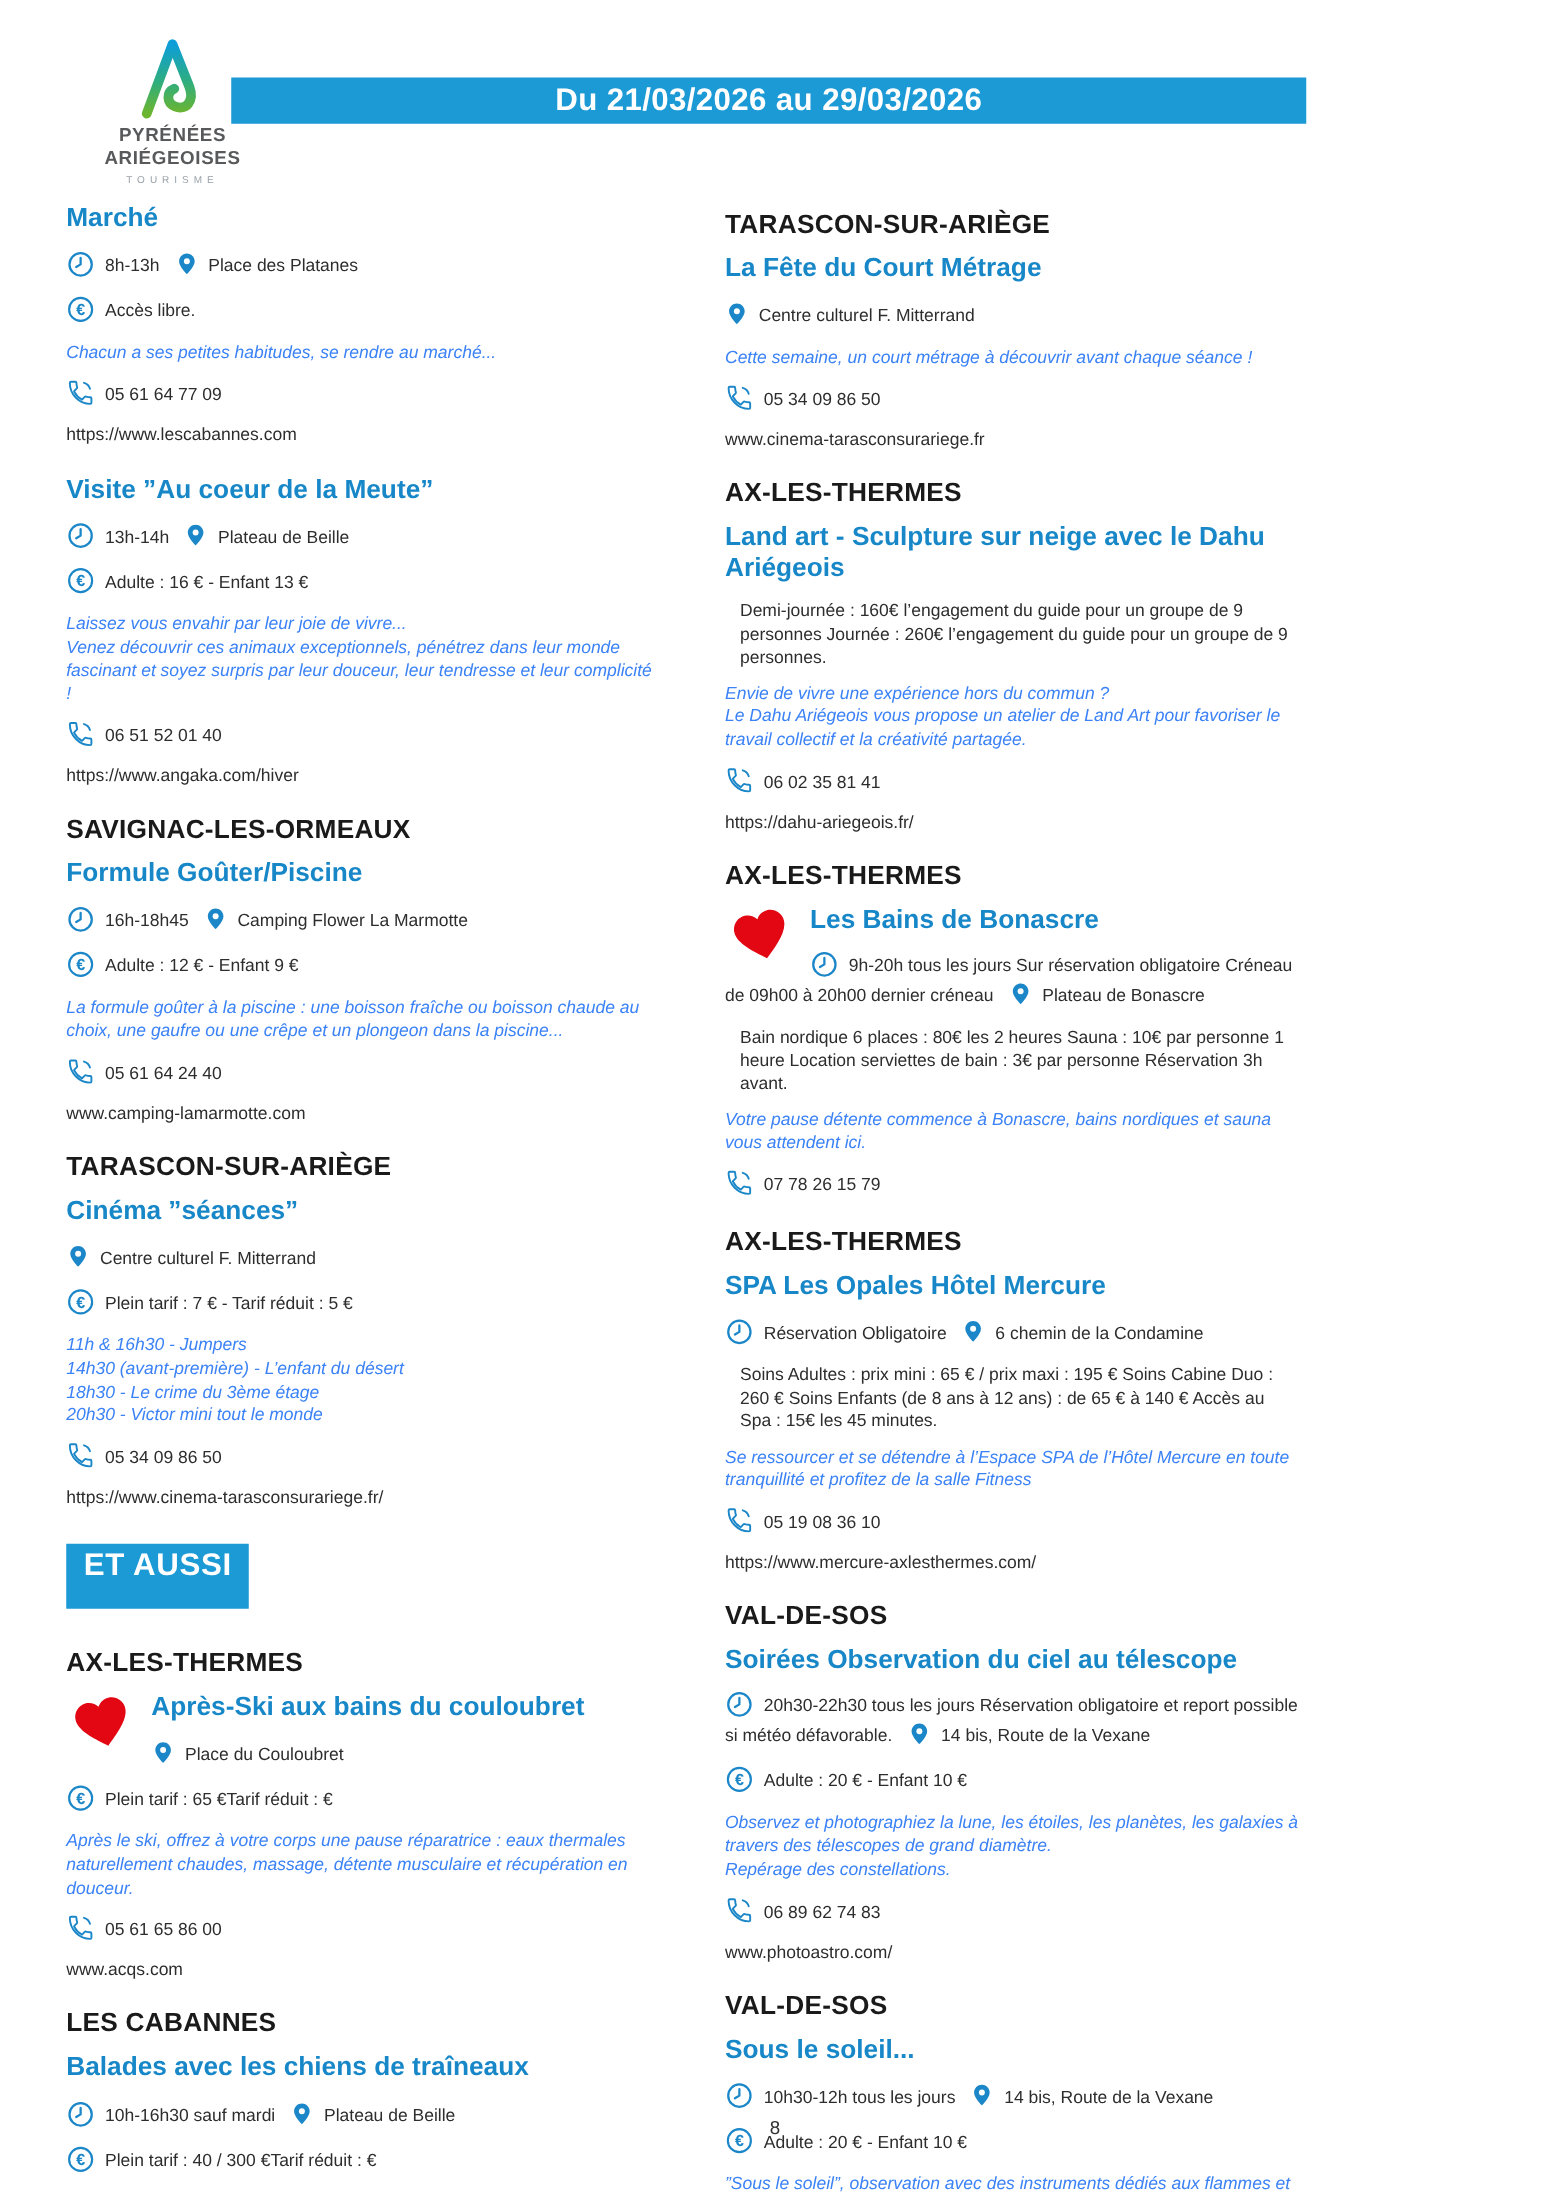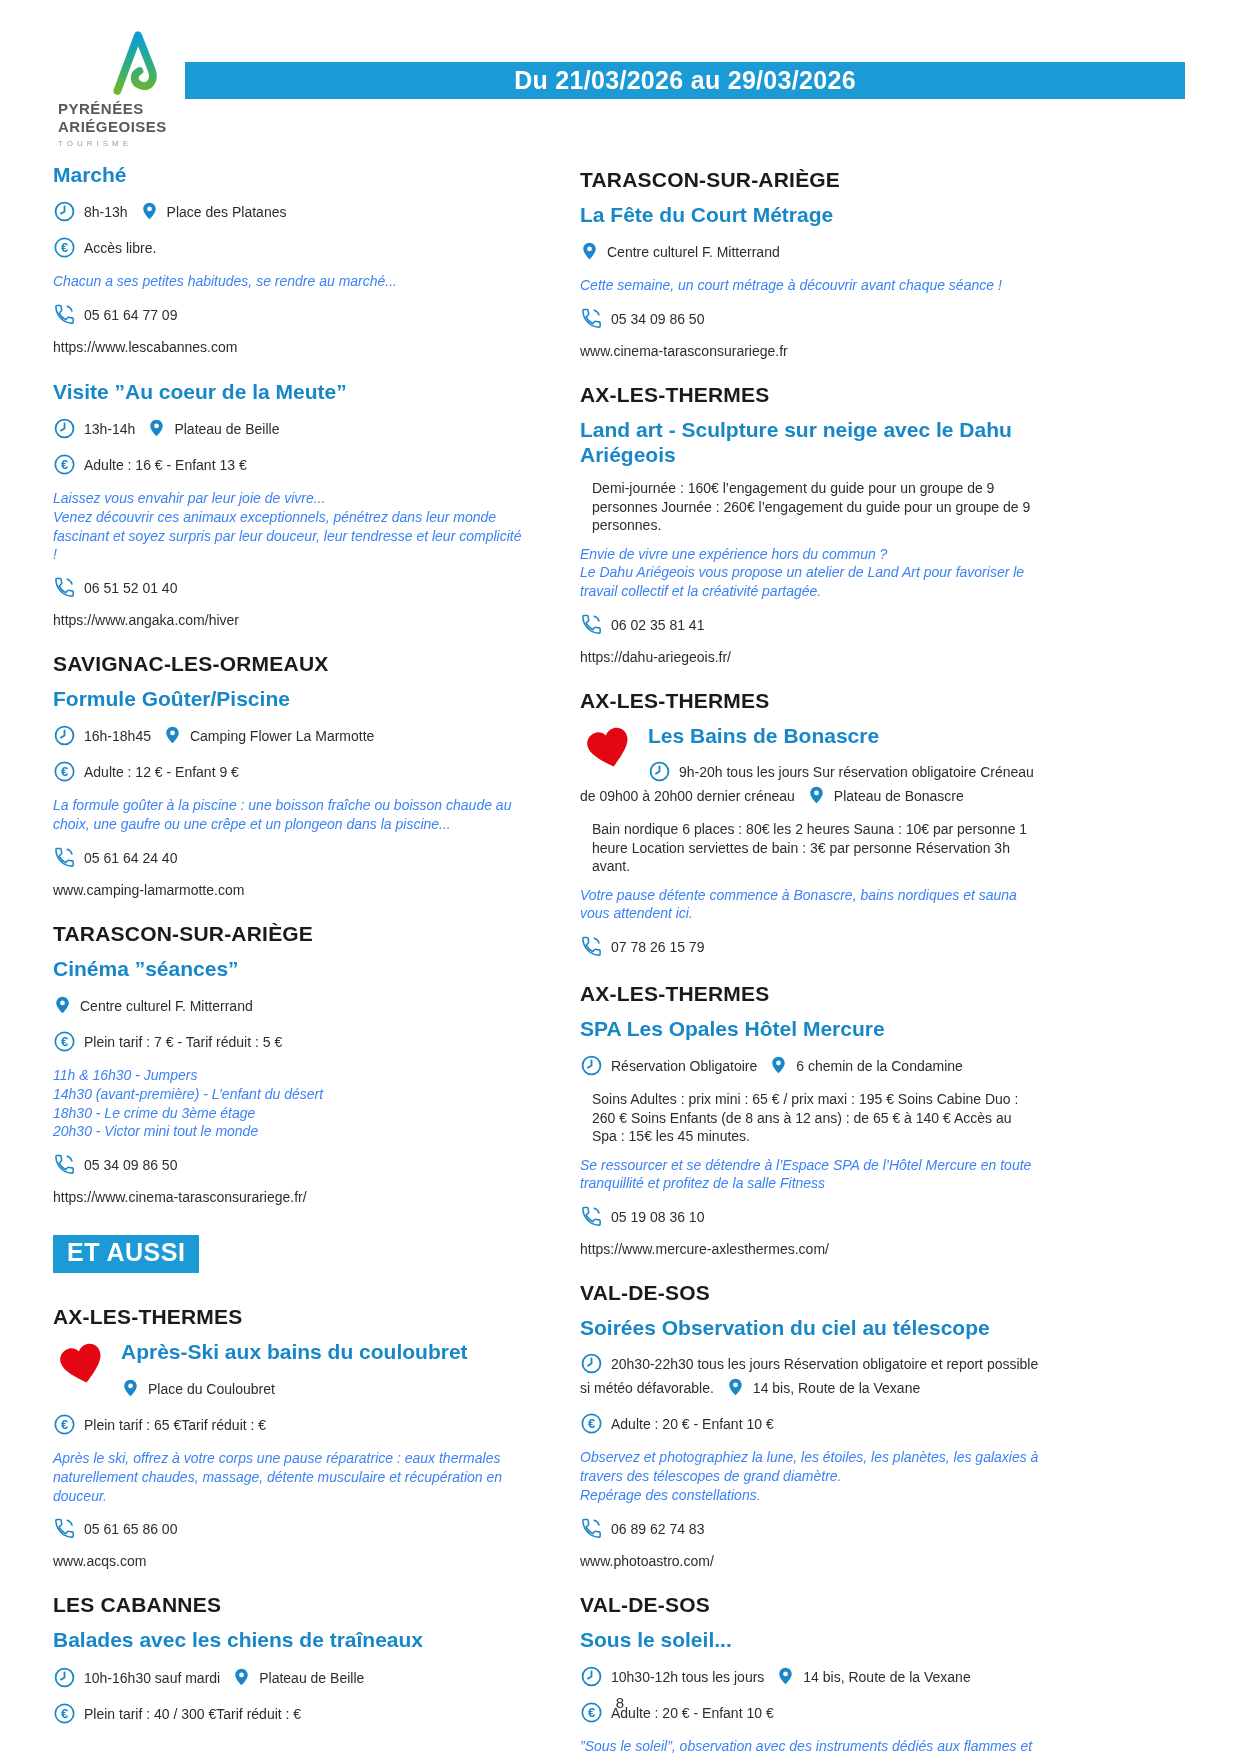--- a/index.html
+++ b/index.html
@@ -10,25 +10,25 @@
     --text-dark:#2d2d2d;
     --city-black:#1a1a1a;
     --logo-gray:#58595b;
   }
   *{box-sizing:border-box}
   html,body{margin:0;padding:0;background:#fff}
   body{font-family:"Liberation Sans","DejaVu Sans",sans-serif;color:var(--text-dark)}
   .page{position:relative;width:1240px;height:1754px;background:#fff;overflow:hidden}
 
   
-  .logo{position:absolute;left:58px;top:24px;width:160px;text-align:left}
+  .logo{position:absolute;left:58px;top:24px;width:160px;text-align:center}
   .logo-mark{width:64px;height:74px;display:block;margin:0 auto 2px}
   .brand1,.brand2{font-size:15px;font-weight:bold;color:var(--logo-gray);line-height:1.2;letter-spacing:.5px}
   .brand3{font-size:8px;letter-spacing:4px;color:#98a0a6;margin-top:3px}
-  .banner{position:absolute;left:185px;top:62px;width:1000px;height:37px;background:var(--banner-blue);
+  .banner{position:absolute;left:185px;top:62px;width:860px;height:37px;background:var(--banner-blue);
           color:#fff;display:flex;align-items:center;justify-content:center;
           font-size:25px;font-weight:bold;letter-spacing:.3px}
 
   
   .content{position:absolute;top:162px;left:53px;width:1140px;display:grid;
            grid-template-columns:470px 470px;column-gap:57px;align-items:start}
   .col{min-width:0}
 
   
   .event{clear:both;margin-bottom:24px}
@@ -40,21 +40,21 @@
   .desc{font-style:italic;margin:0 0 12px;font-size:14px;line-height:1.34;color:#3b82f6}
   .site{margin:0 0 2px;font-size:14px}
 
   .ic{display:inline-block;vertical-align:-6px;margin-right:8px}
   .ic svg{width:23px;height:23px;display:block}
   .ic-pin svg{width:19px;height:24px}
   .fav{float:left;width:58px;height:50px;margin:0 10px 2px 0;vertical-align:baseline}
   .fav svg{width:58px;height:50px}
 
   .etaussi{display:inline-block;background:var(--banner-blue);color:#fff;font-size:25px;
-           font-weight:bold;padding:3px 14px 6px;margin:6px 0 26px;letter-spacing:.5px}
+           font-weight:bold;padding:3px 14px 20px;margin:6px 0 26px;letter-spacing:.5px}
 
   .pagenum{position:absolute;top:1694px;left:0;right:0;text-align:center;font-size:15px;color:#333}
 </style>
 </head>
 <body>
 
 <div class="page">
   <header>
     <div class="logo">
       <svg class="logo-mark" viewBox="0 0 90 100">

